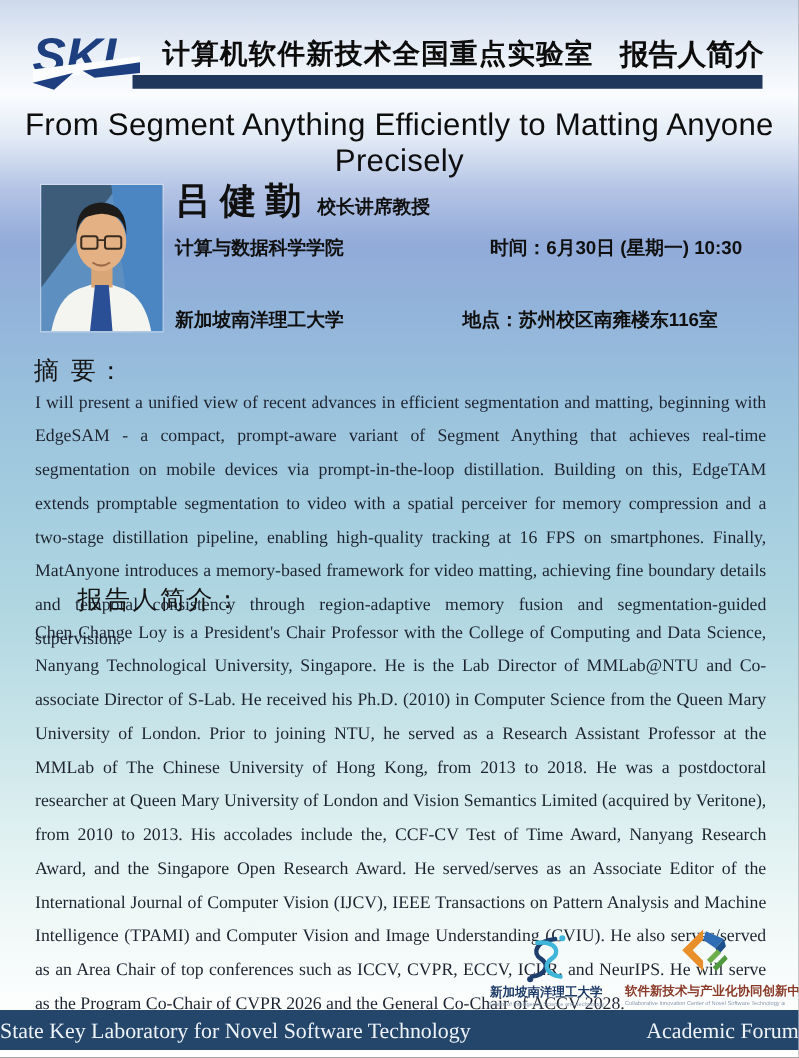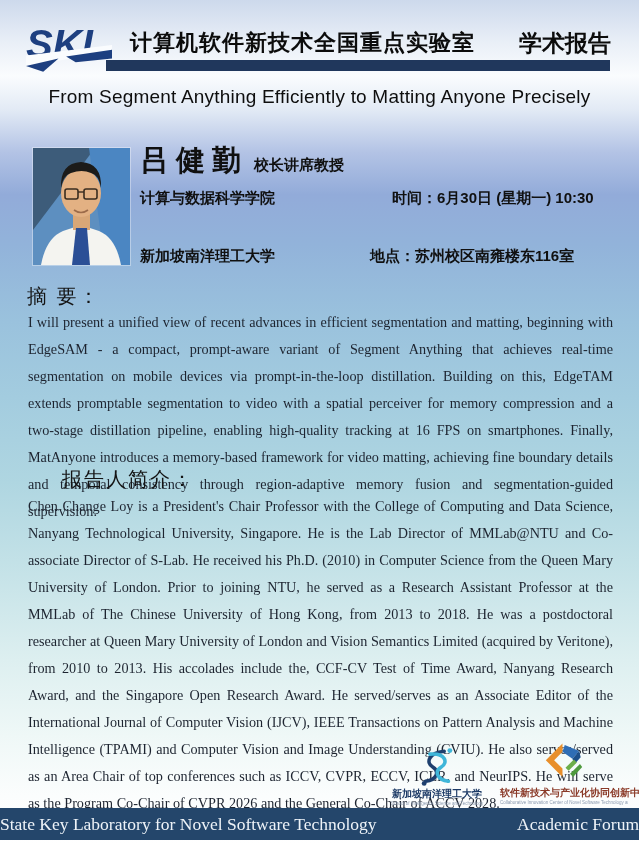--- a/index.html
+++ b/index.html
@@ -22,21 +22,21 @@
   .forum-badge {
     position:absolute; right:28px; top:28px;
     font-size:23px; font-weight:bold; color:#0c0c0c; white-space:nowrap;
   }
   .header-bar {
     position:absolute; left:106px; top:60px; right:29px; height:11px;
     background:#20375c;
   }
   .talk-title {
     position:absolute; left:0; right:0; top:86px;
-    text-align:center; font-size:19px; color:#0e0e0e; letter-spacing:0.2px;
+    text-align:center; font-size:25px; color:#0e0e0e; letter-spacing:0.2px;
   }
   
   .photo {
     position:absolute; left:33px; top:148px; width:97px; height:117px;
     box-shadow:0 0 0 1px rgba(255,255,255,0.35);
   }
   .name-row { position:absolute; left:140px; top:141px; white-space:nowrap;text-align:right; }
   .speaker-name {
     font-family:"DejaVu Serif", serif; font-weight:bold;
     font-size:29px; color:#101010; letter-spacing:7px;
@@ -83,21 +83,21 @@
 
 <div class="page">
 
   <svg class="skl-logo" viewBox="0 0 90 56">
     <text x="0" y="40" font-size="42" font-weight="bold" font-style="italic" font-family="Liberation Sans, sans-serif" fill="#1d3f80">SKL</text>
     <polygon points="0,37 90,26 90,33 0,48" fill="#fafcfe"></polygon>
     <polygon points="0,48 34,40 18,54" fill="#1d3f80"></polygon>
     <polygon points="42,38 90,31 90,40 52,44" fill="#1d3f80"></polygon>
   </svg>
   <div class="lab-name">计算机软件新技术全国重点实验室</div>
-  <div class="forum-badge">学术报告</div>
+  <div class="forum-badge">报告人简介</div>
   <div class="header-bar"></div>
 
   <div class="talk-title">From Segment Anything Efficiently to Matting Anyone Precisely</div>
 
   <svg class="photo" viewBox="0 0 97 117" preserveAspectRatio="none">
     <rect width="97" height="117" fill="#5d8fc0"></rect>
     <polygon points="0,0 62,0 0,82" fill="#3d5c7a"></polygon>
     <polygon points="56,0 97,0 97,117 72,117" fill="#4b86c2"></polygon>
     <path d="M8,117 Q13,90 30,83 L48,77 L66,83 Q83,90 88,117 Z" fill="#f4f4f0"></path>
     <rect x="40" y="66" width="17" height="16" fill="#d9a777"></rect>

